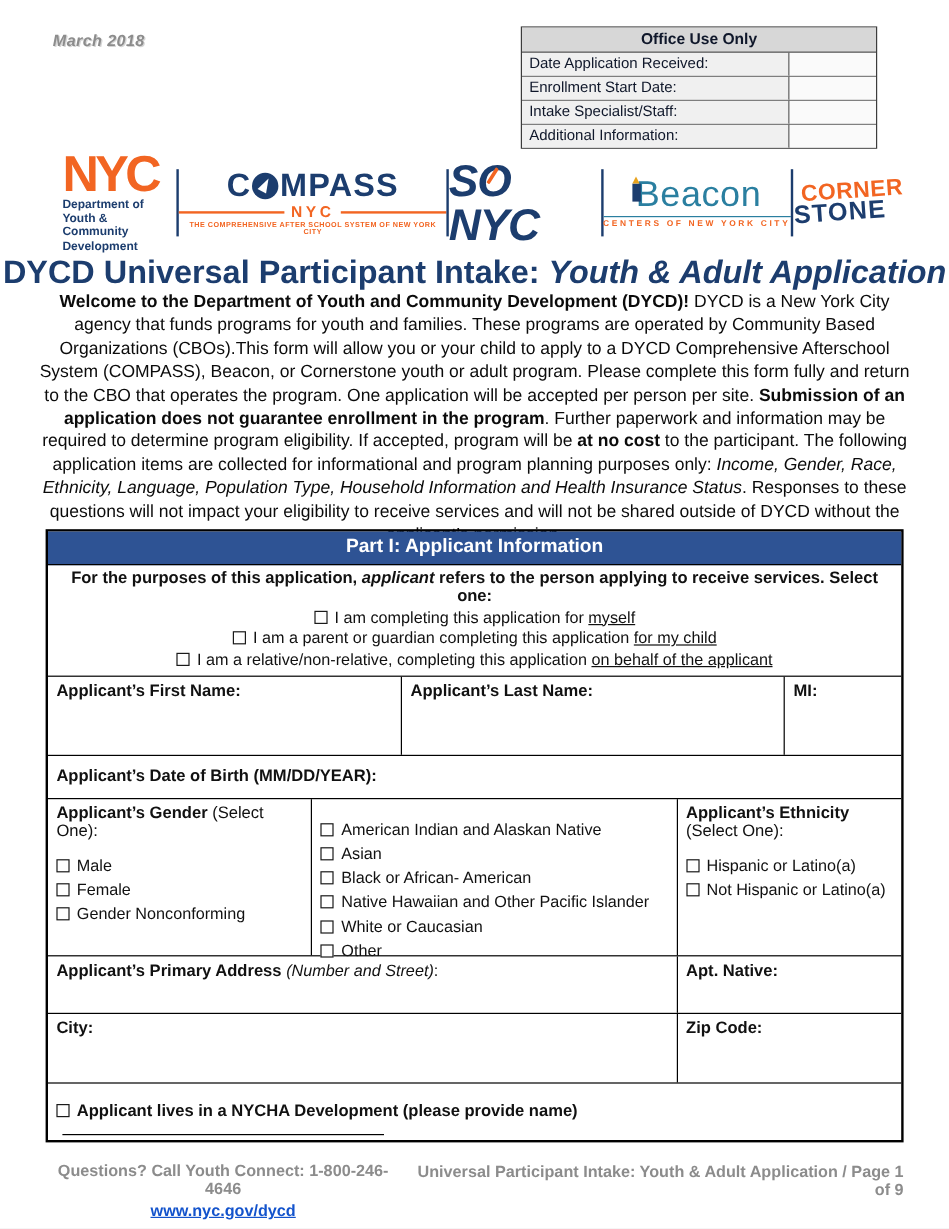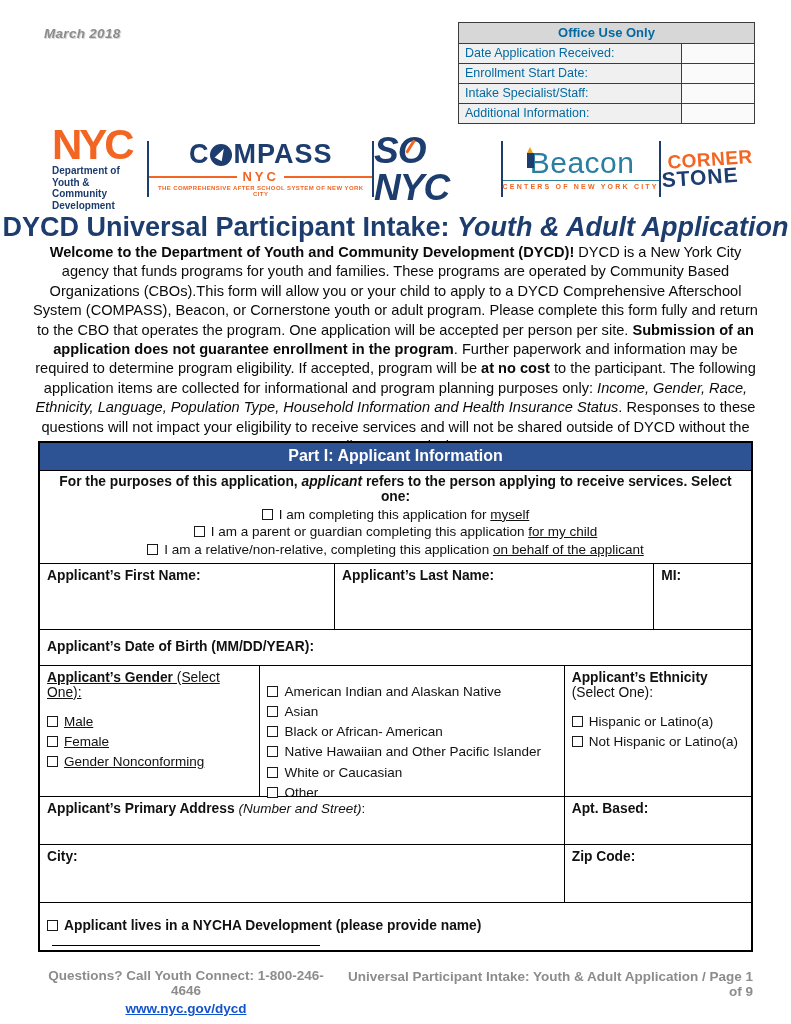--- a/index.html
+++ b/index.html
@@ -16,22 +16,22 @@
 
   
   .march {
     position:absolute; left:44px; top:26px;
     font-size:13.5px; font-weight:bold; font-style:italic; color:#8c8c8c;
     text-shadow:1px 1px 0 #d6d6d6; letter-spacing:0.3px;
   }
 
   
   .office {
-    position:absolute; left:458px; top:22px; width:297px;
-    border:1.5px solid #3c3c3c; font-size:12.5px; color:#0369a1;
+    position:absolute; left:434px; top:22px; width:297px;
+    border:1.5px solid #3c3c3c; font-size:12.5px; color:#0f172a;
   }
   .office .hdr {
     background:#d7d7d7; text-align:center; font-weight:bold;
     padding:2px 0 3px; border-bottom:1px solid #3c3c3c; font-size:13px;
   }
   .office .row { display:flex; border-bottom:1px solid #3c3c3c; }
   .office .row:last-child { border-bottom:none; }
   .office .lblc { flex:1; background:#f0f0f0; padding:2px 6px 3px; border-right:1px solid #3c3c3c; }
   .office .valc { width:72px; background:#fafafa; }
 
@@ -118,21 +118,21 @@
   .lbl { font-size:13.8px; }
   
   .r-name { height:66px; }
   .c-first { width:41.5%; }
   .c-last  { width:44.9%; }
   .c-mi    { width:13.6%; }
   
   .r-dob { height:36px; padding:9px 7px 0; font-size:13.8px; }
   
   .r-gre { height:131px; }
-  .c-gender { width:31%;text-decoration:underline; }
+  .c-gender { width:31%; }
   .c-race   { width:42.8%; }
   .c-eth    { width:26.2%; }
   .opts { margin-top:12px; }
   .opts .opt { line-height:1.5; }
   
   .r-addr { height:48px; }
   .r-city { height:58px; }
   .c-wide { width:73.8%; }
   .c-narrow { width:26.2%; }
   
@@ -299,21 +299,21 @@
           <div class="opt"><span class="cb"></span><span>Not Hispanic or Latino(a)</span></div>
         </div>
       </div>
     </div>
 
     <div class="prow cells r-addr">
       <div class="cell rb c-wide">
         <span class="b lbl">Applicant’s Primary Address </span><span class="i">(Number and Street)</span><span>:</span>
       </div>
       <div class="cell c-narrow">
-        <span class="b lbl">Apt. Based:</span>
+        <span class="b lbl">Apt. Native:</span>
       </div>
     </div>
 
     <div class="prow cells r-city">
       <div class="cell rb c-wide">
         <span class="b lbl">City:</span>
       </div>
       <div class="cell c-narrow">
         <span class="b lbl">Zip Code:</span>
       </div>

